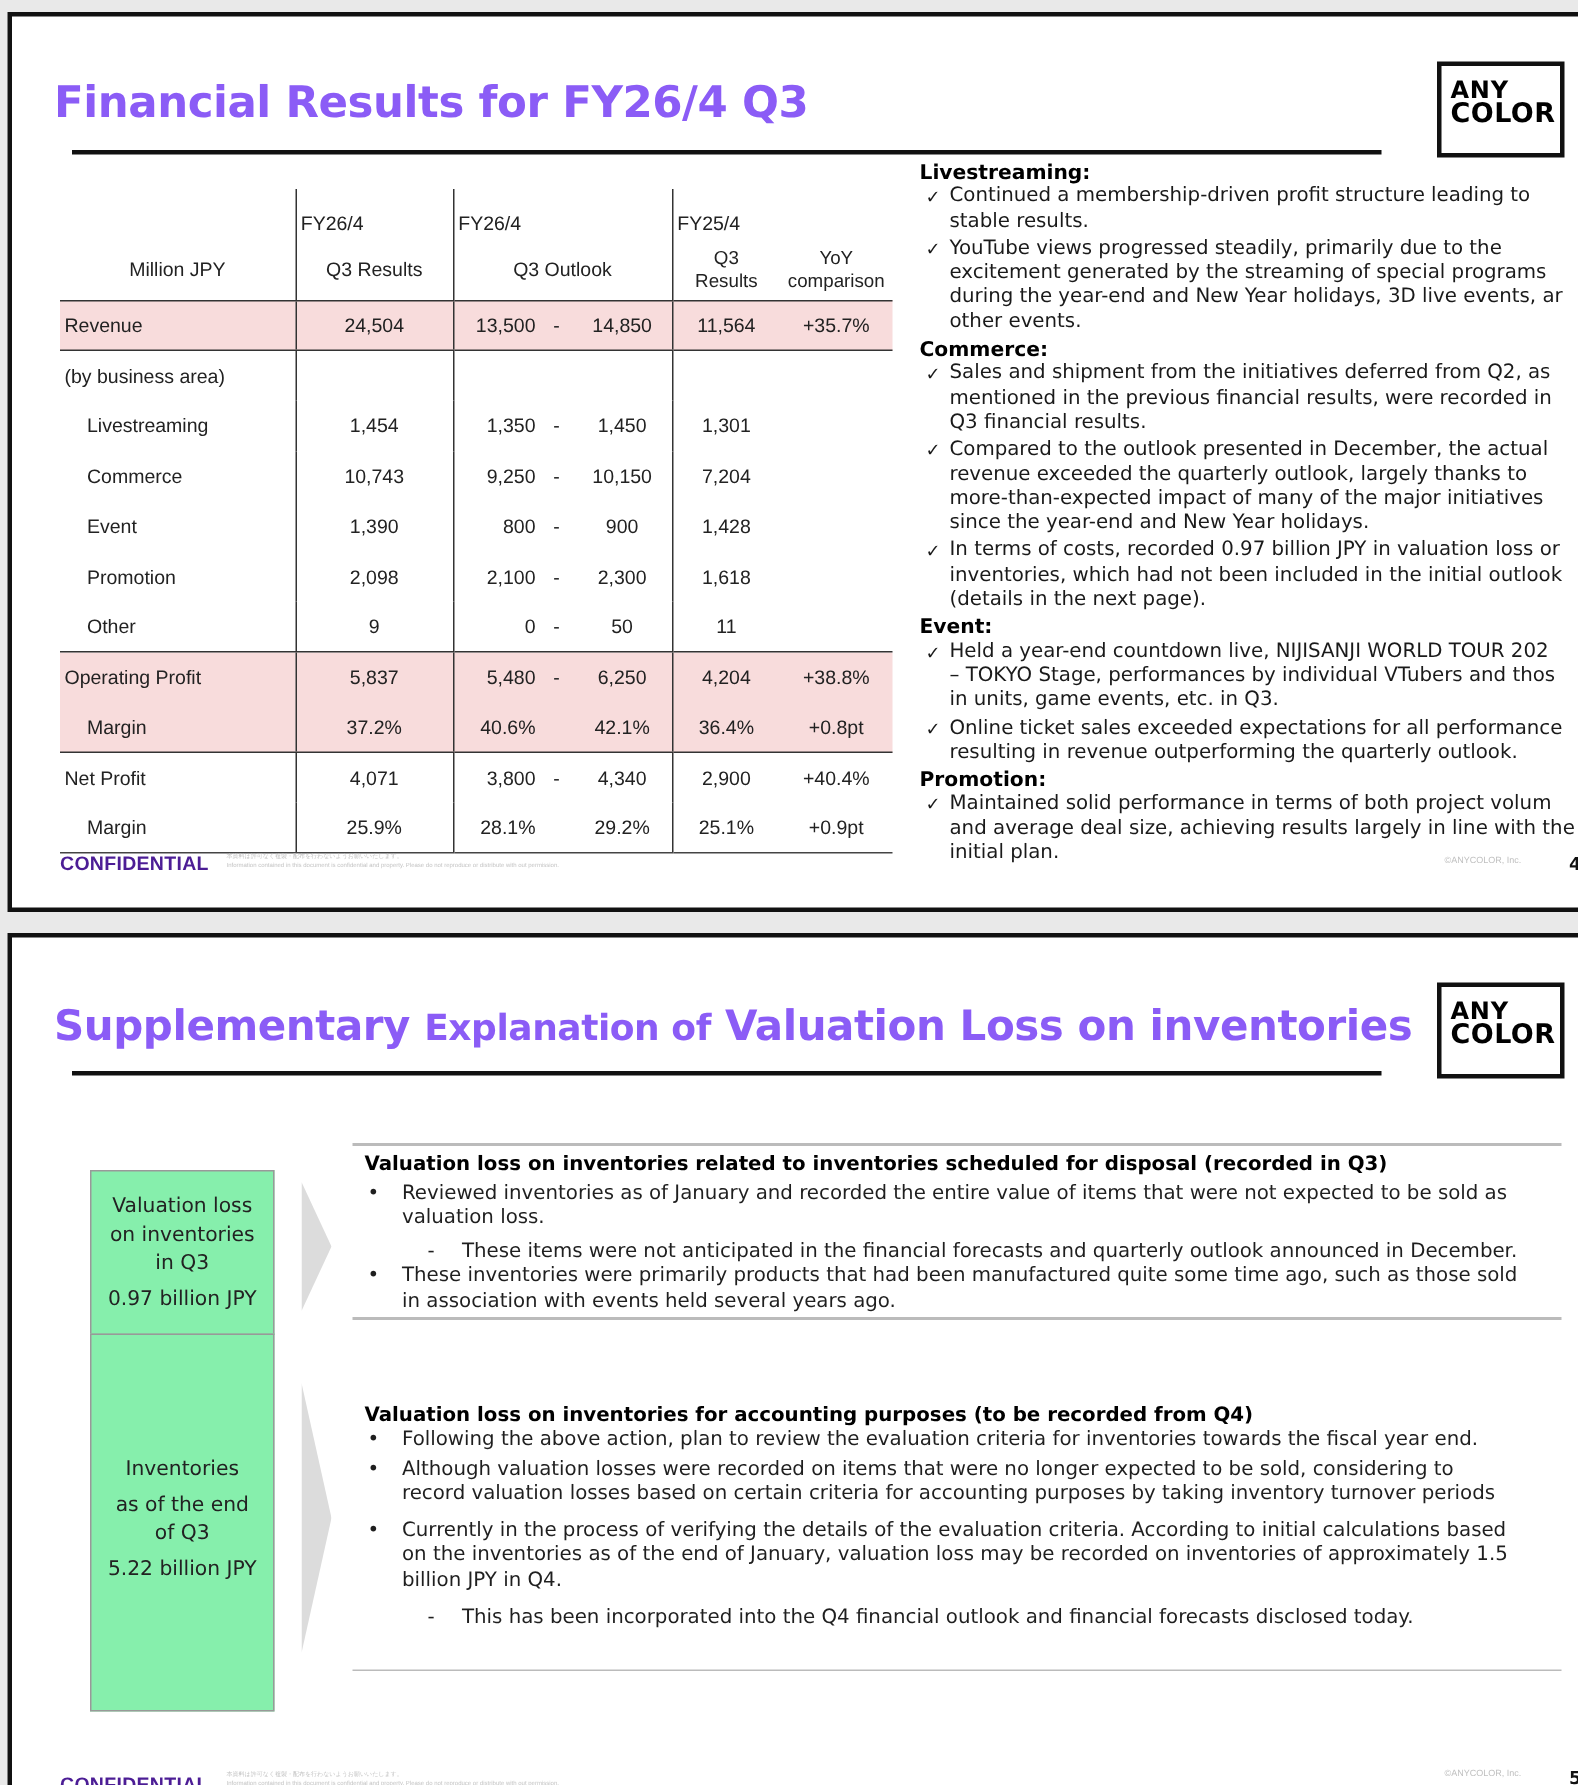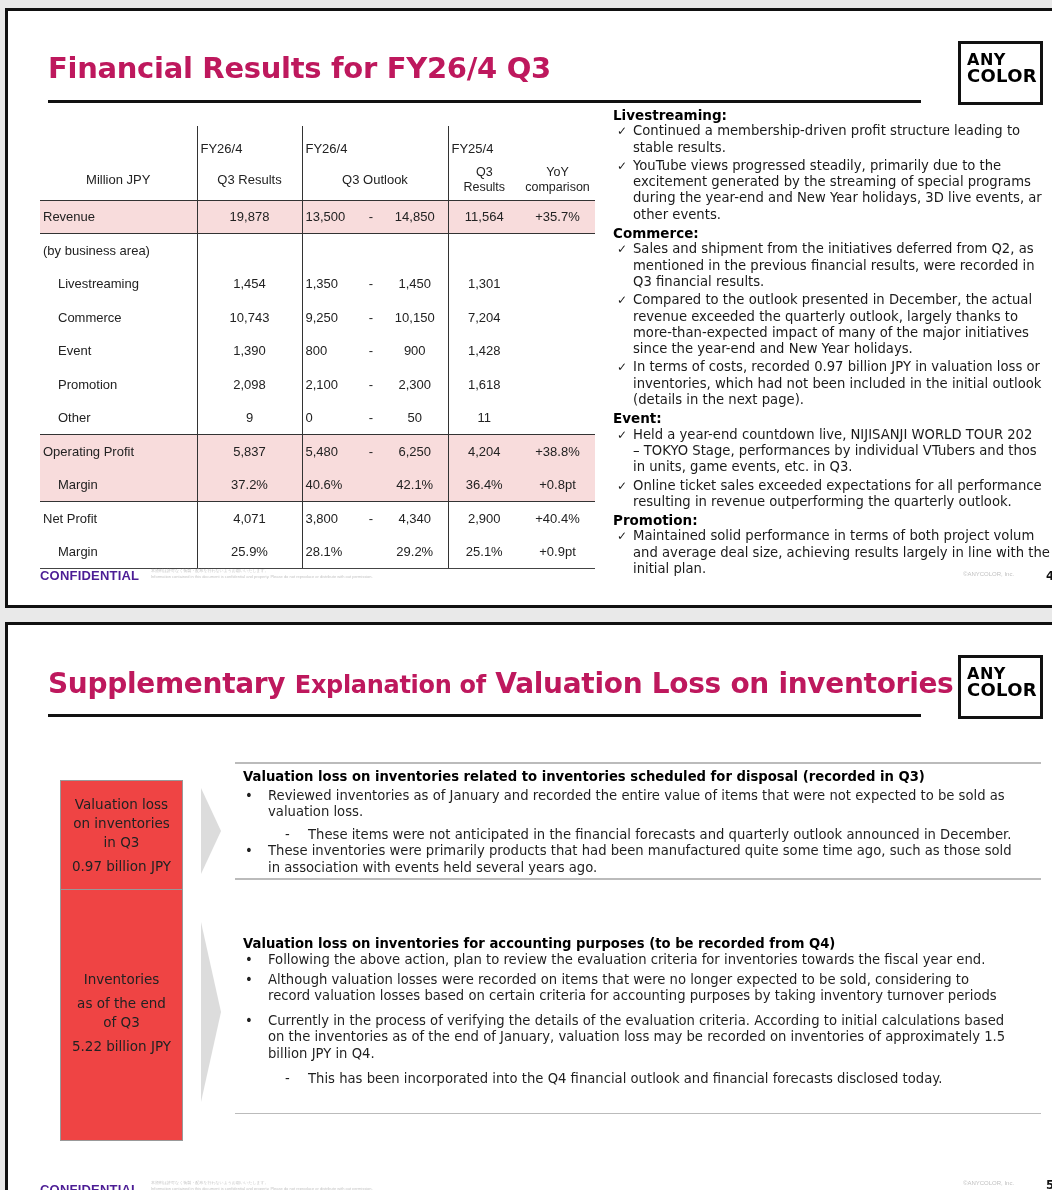--- a/index.html
+++ b/index.html
@@ -3,21 +3,21 @@
 <meta charset="utf-8">
 <style>
   * { box-sizing: border-box; margin: 0; padding: 0; }
   html, body { width: 1052px; height: 1190px; overflow: hidden; background: #e9e9e9; }
   body { position: relative; font-family: "Liberation Sans", sans-serif; color: #111; }
 
   .slide { position: absolute; left: 5px; width: 1060px; background: #fff; border: 3px solid #111; overflow: hidden; }
   #slide1 { top: 8px; height: 600px; }
   #slide2 { top: 622px; height: 580px; }
 
-  .slide-title { position: absolute; left: 40px; font-family: "DejaVu Sans", sans-serif; font-weight: bold; color: #be185d; white-space: nowrap; letter-spacing: -0.3px; }
+  .slide-title { position: absolute; left: 28px; font-family: "DejaVu Sans", sans-serif; font-weight: bold; color: #8b5cf6; white-space: nowrap; letter-spacing: -0.3px; }
   #slide1 .slide-title { top: 40px; font-size: 29px; }
   #slide2 .slide-title { top: 42px; font-size: 28px; }
   #slide2 .slide-title .small { font-size: 24px; }
   .title-rule { position: absolute; left: 40px; width: 873px; height: 3px; background: #111; }
   #slide1 .title-rule { top: 89px; }
   #slide2 .title-rule { top: 89px; }
 
   .logo { position: absolute; width: 85px; height: 64px; border: 3px solid #111; background: #fff; padding: 8px 0 0 6px; font-family: "DejaVu Sans", sans-serif; font-weight: bold; line-height: 16px; color: #000; }
   .logo span { display: block; }
   .logo .l1 { font-size: 16px; letter-spacing: 0.5px; }
@@ -27,21 +27,21 @@
 
   
   .fin-table { position: absolute; left: 32px; top: 115px; width: 555px; border-collapse: collapse; font-family: "Liberation Sans", sans-serif; font-size: 13px; color: #222; }
   .fin-table td { height: 33.5px; padding: 0 3px; vertical-align: middle; white-space: nowrap; }
   .fin-table .hdr1 td { height: 34px; vertical-align: bottom; padding-bottom: 4px; text-align: left; }
   .fin-table .hdr2 td { height: 40px; text-align: center; border-bottom: 1.5px solid #333; }
   .fin-table .vl { border-left: 1.5px solid #333; }
   .fin-table .label { text-align: left; }
   .fin-table .indent { padding-left: 18px; }
   .fin-table .c { text-align: center; }
-  .fin-table .r { text-align: left; }
+  .fin-table .r { text-align: right; }
   .fin-table .pink td { background: #f8dcdc; }
   .fin-table .bb td { border-bottom: 1.5px solid #333; }
   .fin-table .bb-thin td { border-bottom: 1.3px solid #444; }
   .fin-table .hdr2 .two { line-height: 15px; font-size: 12.5px; }
 
   .confidential { position: absolute; left: 32px; font-family: "Liberation Sans", sans-serif; font-weight: bold; font-size: 13px; color: #4c1d95; letter-spacing: 0.2px; }
   .conf-small { position: absolute; font-size: 4px; line-height: 6px; color: #c4c4c4; white-space: nowrap; }
   #slide1 .confidential { top: 557px; }
   #slide1 .conf-small { left: 143px; top: 557px; }
   #slide2 .confidential { top: 557px; }
@@ -55,21 +55,21 @@
   #slide2 .page-num { left: 1038px; top: 553px; }
 
   
   .commentary { position: absolute; left: 605px; top: 96px; width: 460px; font-family: "DejaVu Sans", sans-serif; font-size: 13.2px; line-height: 16.3px; color: #1a1a1a; }
   .commentary .sec-h { font-weight: bold; font-size: 13.5px; color: #000; }
   .commentary .item { position: relative; padding-left: 20px; margin-bottom: 2px; white-space: normal; }
   .commentary .check { position: absolute; left: 4px; top: 0; font-size: 12px; }
   .commentary .item span.txt { display: block; white-space: nowrap; }
 
   
-  .side-box { position: absolute; left: 52px; width: 123px; border: 1.5px solid #999; background: #ef4444; text-align: center; font-family: "DejaVu Sans", sans-serif; font-size: 13.5px; color: #222; line-height: 19px; }
+  .side-box { position: absolute; left: 52px; width: 123px; border: 1.5px solid #999; background: #86efac; text-align: center; font-family: "DejaVu Sans", sans-serif; font-size: 13.5px; color: #222; line-height: 19px; }
   #box-a { top: 155px; height: 110px; padding-top: 14px; }
   #box-b { top: 264px; height: 252px; padding-top: 80px; border-top: 1.5px solid #999; }
   .side-box .gap { margin-top: 5px; display: block; }
 
   .chevron { position: absolute; left: 193px; width: 20px; }
   #chev-a { top: 163px; height: 86px; }
   #chev-b { top: 297px; height: 180px; }
 
   .sec-block { position: absolute; left: 227px; width: 806px; font-family: "DejaVu Sans", sans-serif; color: #1f1f1f; }
   .sec-block .rule { height: 1.5px; background: #bbb; width: 806px; }
@@ -114,21 +114,21 @@
     <tr class="hdr2">
       <td class="label">Million JPY</td>
       <td class="vl">Q3 Results</td>
       <td class="vl" colspan="3">Q3 Outlook</td>
       <td class="vl two"><span>Q3</span><br><span>Results</span></td>
       <td class="two"><span>YoY</span><br><span>comparison</span></td>
     </tr>
 
     <tr class="pink bb">
       <td class="label">Revenue</td>
-      <td class="vl c">19,878</td>
+      <td class="vl c">24,504</td>
       <td class="vl r">13,500</td>
       <td class="c">-</td>
       <td class="c">14,850</td>
       <td class="vl c">11,564</td>
       <td class="c">+35.7%</td>
     </tr>
     <tr>
       <td class="label">(by business area)</td>
       <td class="vl"></td>
           <td class="vl"></td>

